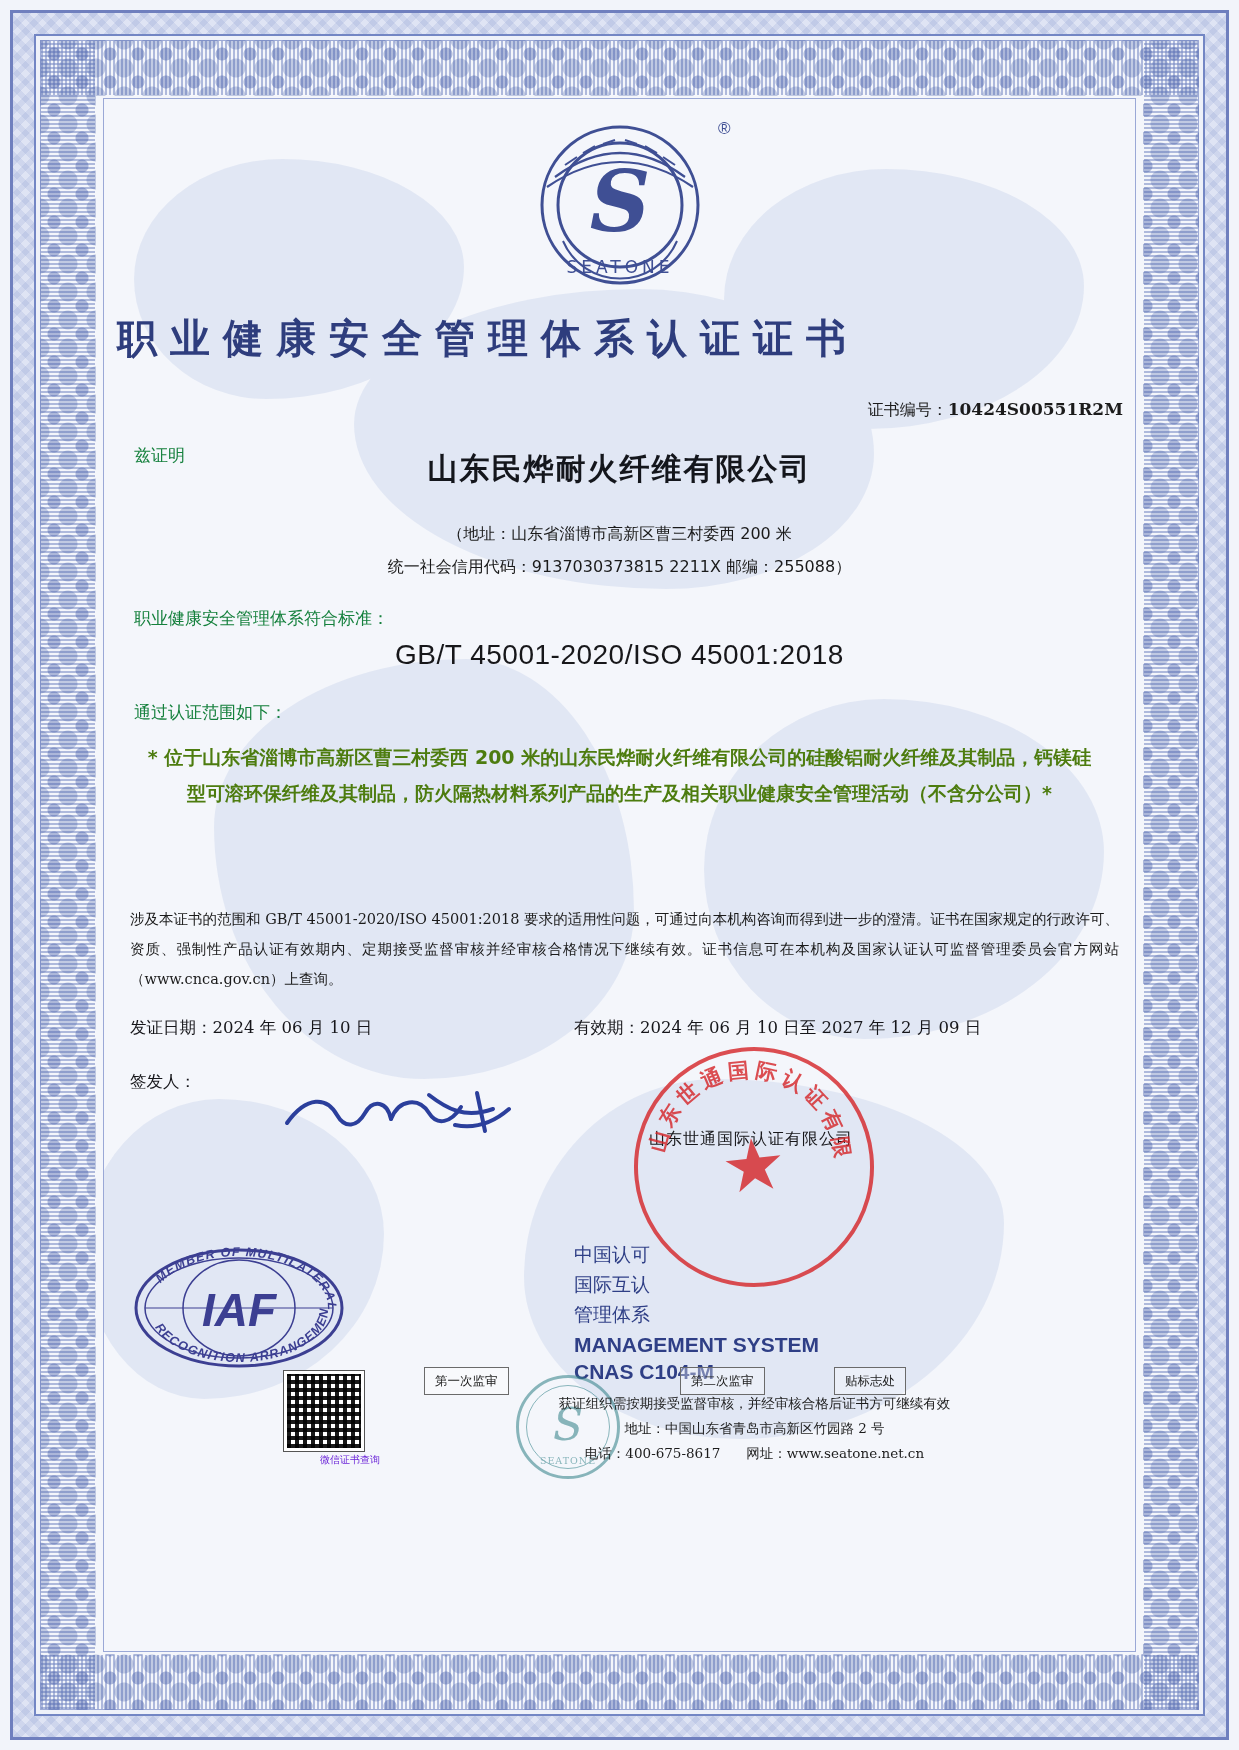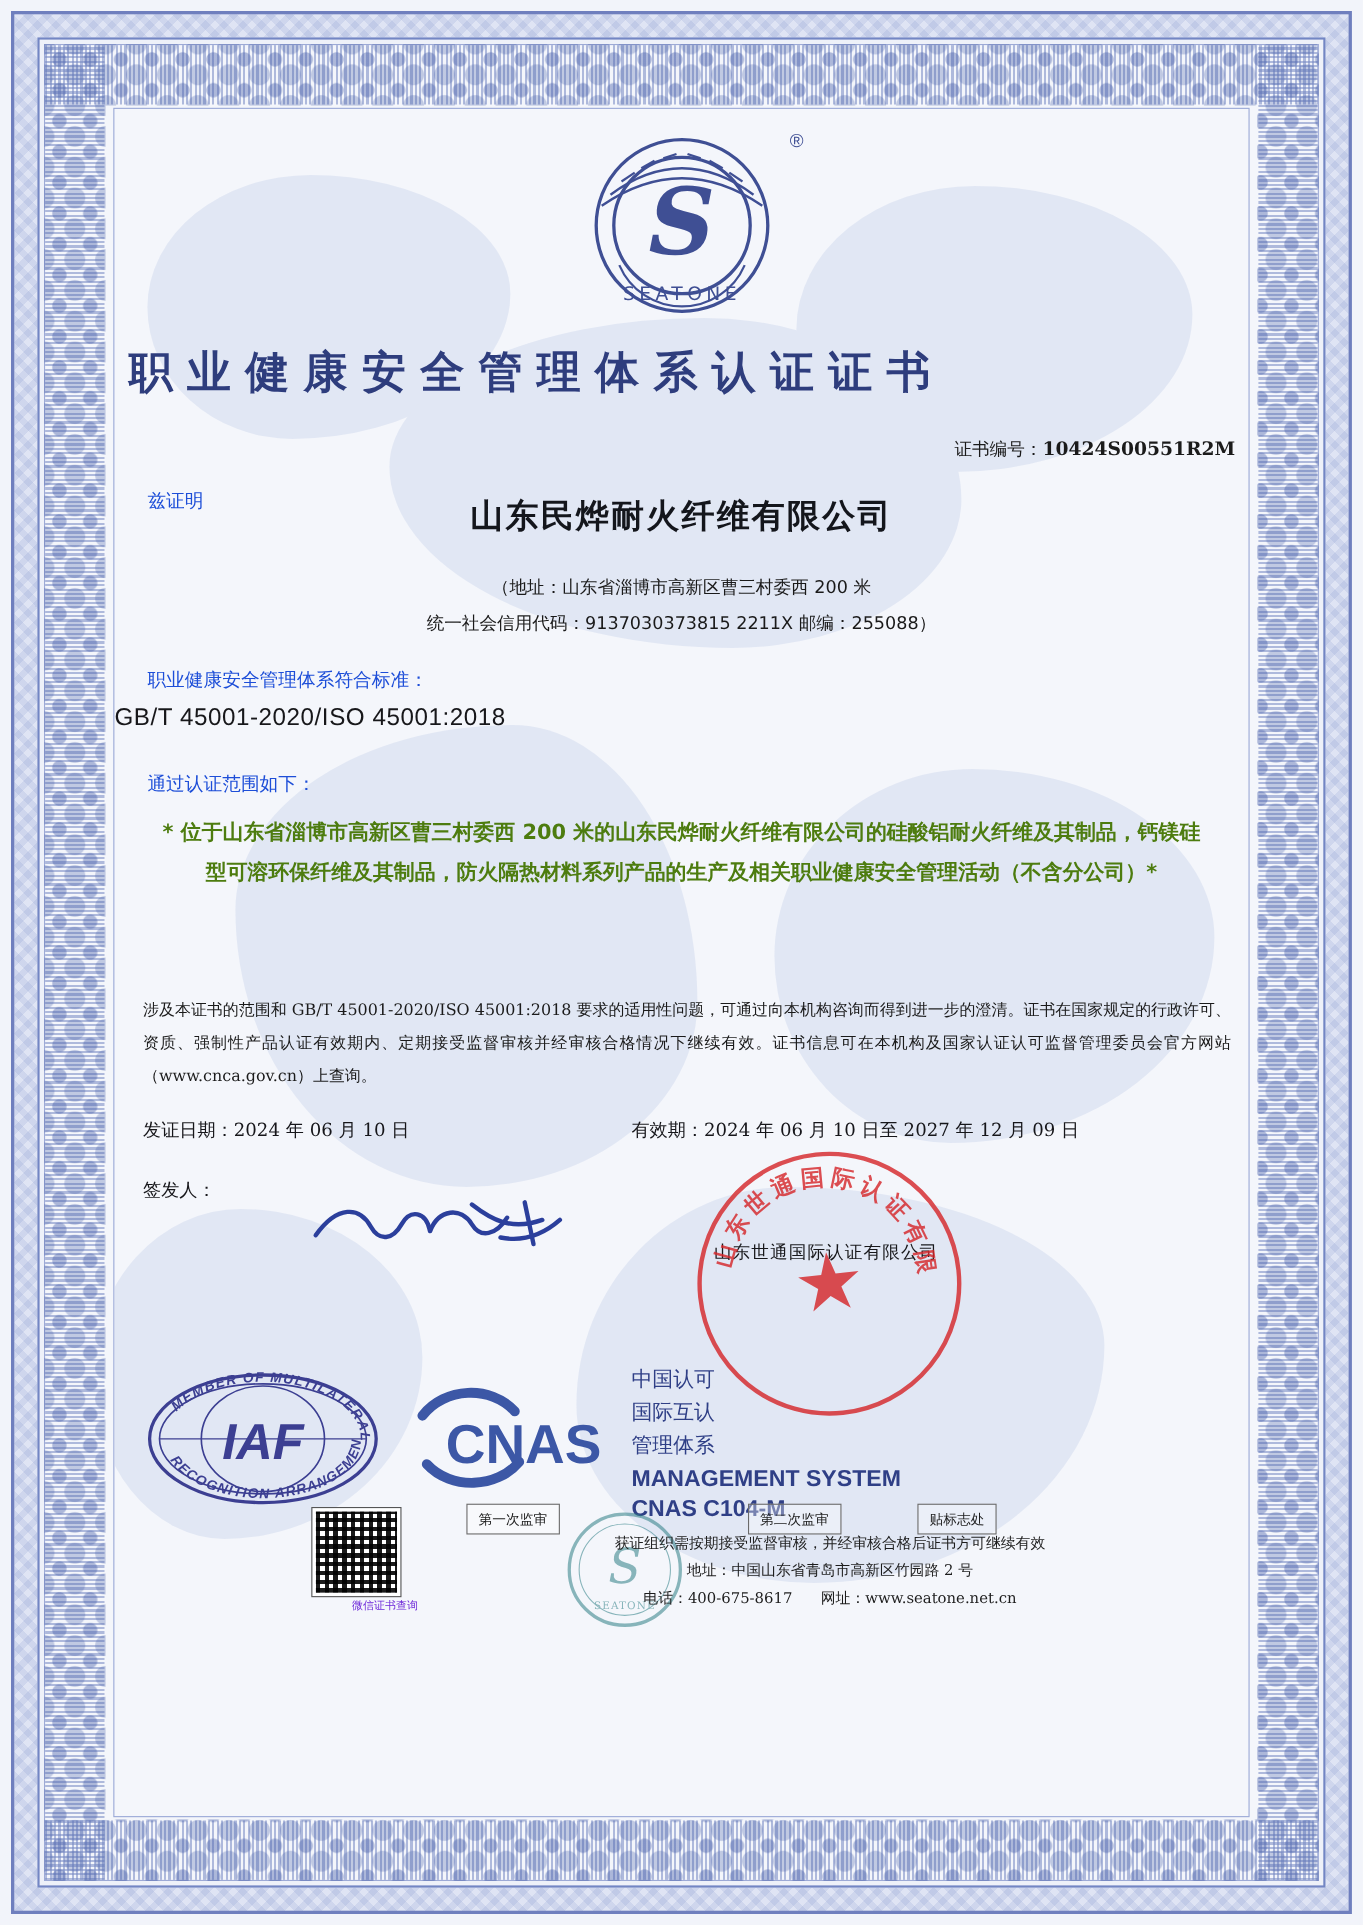--- a/index.html
+++ b/index.html
@@ -124,21 +124,21 @@
     font-size: 17px;
     color: #1b1b1b;
     font-weight: bold;
     font-family: "DejaVu Serif", serif;
   }
   .cert-no .label { font-weight: normal; font-size: 16px; }
   .line-left {
     position: absolute;
     left: 30px;
     font-size: 17px;
-    color: #1d4ed8;
+    color: #15803d;
     font-family: "DejaVu Sans", sans-serif;
   }
   .hereby { top: 345px; }
   .company {
     position: absolute;
     top: 350px;
     left: 0; right: 0;
     text-align: center;
     font-size: 30px;
     font-weight: bold;
@@ -154,22 +154,22 @@
     color: #1a1a1a;
     font-family: "DejaVu Sans", sans-serif;
   }
   .addr1 { top: 425px; }
   .addr2 { top: 458px; }
   .std-label { top: 508px; }
   .standard {
     position: absolute;
     top: 540px;
     left: 0; right: 0;
-    text-align: left;
-    font-size: 22px;
+    text-align: center;
+    font-size: 28px;
     color: #17171a;
     font-family: "Liberation Sans", sans-serif;
     letter-spacing: .5px;
   }
   .scope-label { top: 602px; }
   .scope {
     position: absolute;
     top: 640px;
     left: 36px;
     right: 36px;
@@ -488,27 +488,20 @@
         </defs>
         <text font-family="Liberation Sans, sans-serif" font-size="12.5" font-weight="bold" fill="#3c3f92" letter-spacing="1.2">
           <textPath href="#iaftop" startOffset="12%">MEMBER OF MULTILATERAL</textPath>
         </text>
         <text font-family="Liberation Sans, sans-serif" font-size="12.5" font-weight="bold" fill="#3c3f92" letter-spacing="1.2">
           <textPath href="#iafbot" startOffset="8%">RECOGNITION ARRANGEMENT</textPath>
         </text>
       </svg>
     </div>
 
-    <div class="cnas-logo">
-      <svg width="200" height="100" viewBox="0 0 200 100" aria-hidden="true">
-        <path d="M8 30 C28 4, 70 2, 92 26" fill="none" stroke="#3c57a6" stroke-width="9" stroke-linecap="round"></path>
-        <path d="M12 74 C34 98, 76 96, 96 72" fill="none" stroke="#3c57a6" stroke-width="9" stroke-linecap="round"></path>
-        <text x="100" y="73" text-anchor="middle" font-family="Liberation Sans, sans-serif" font-size="50" font-weight="bold" fill="#3c57a6">CNAS</text>
-      </svg>
-    </div>
 
     <div class="cnas-text">
       <div>中国认可</div>
       <div>国际互认</div>
       <div>管理体系</div>
     </div>
     <div class="cnas-en">
       <div>MANAGEMENT SYSTEM</div>
       <div>CNAS C104-M</div>
     </div>

